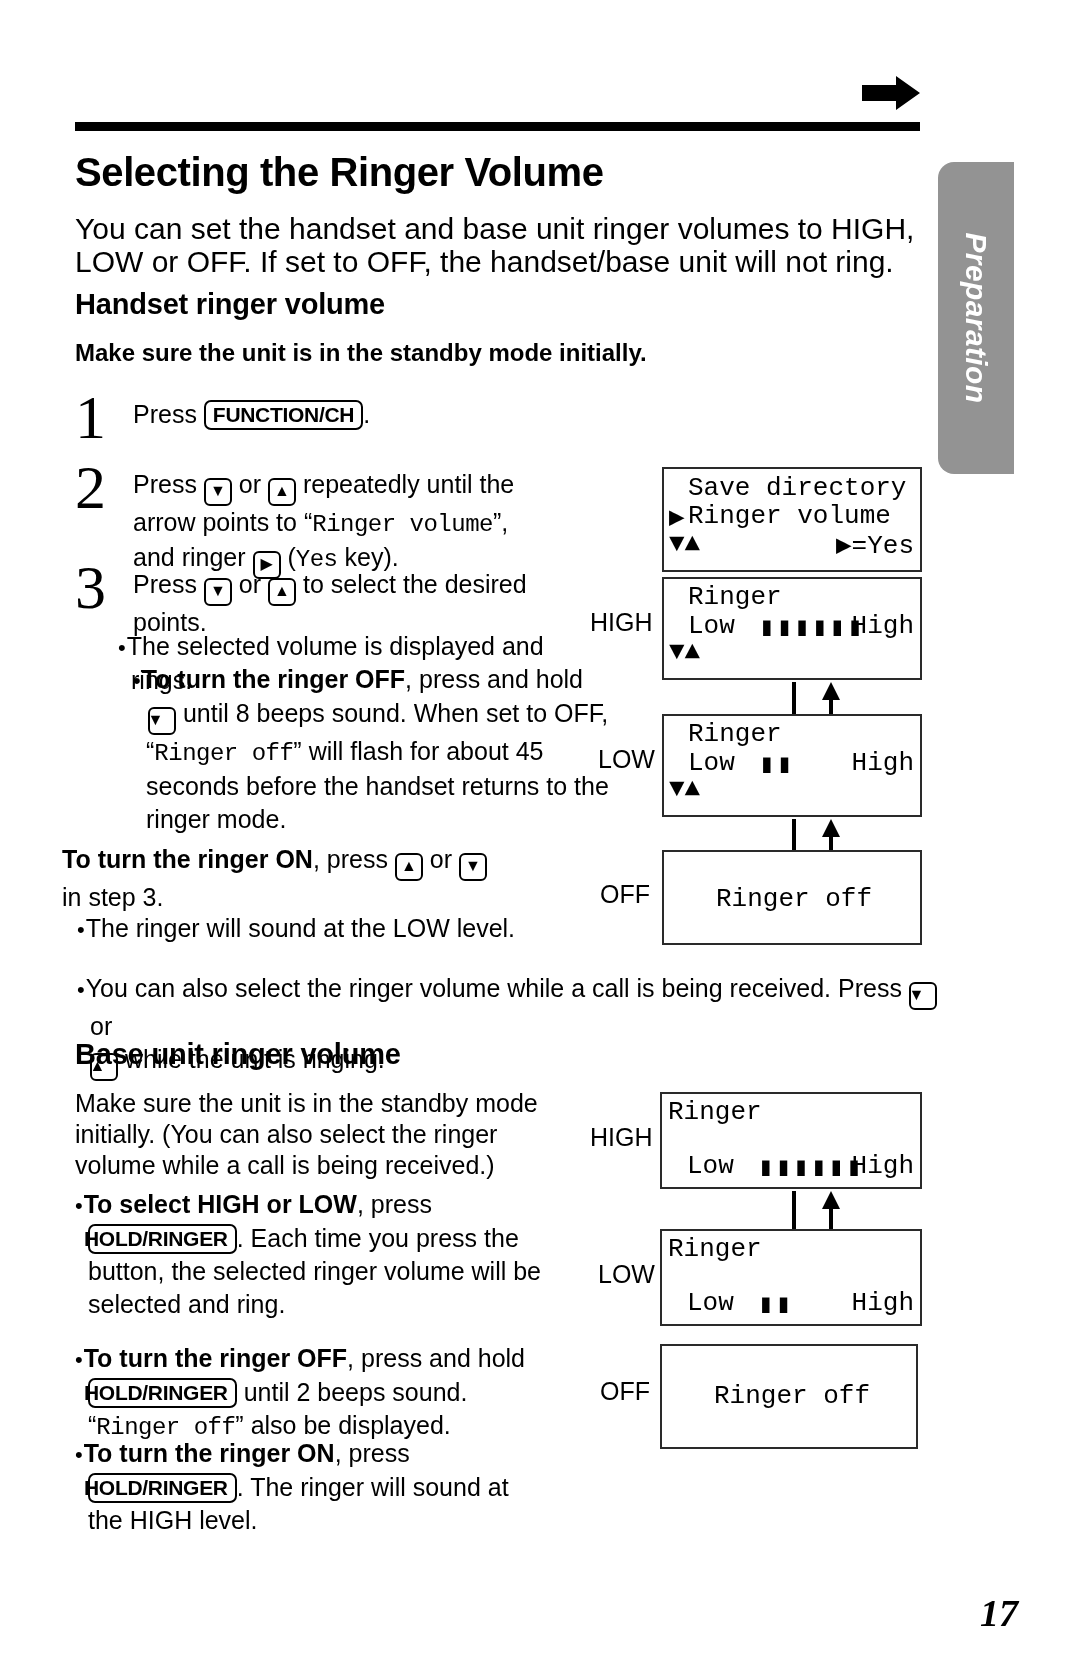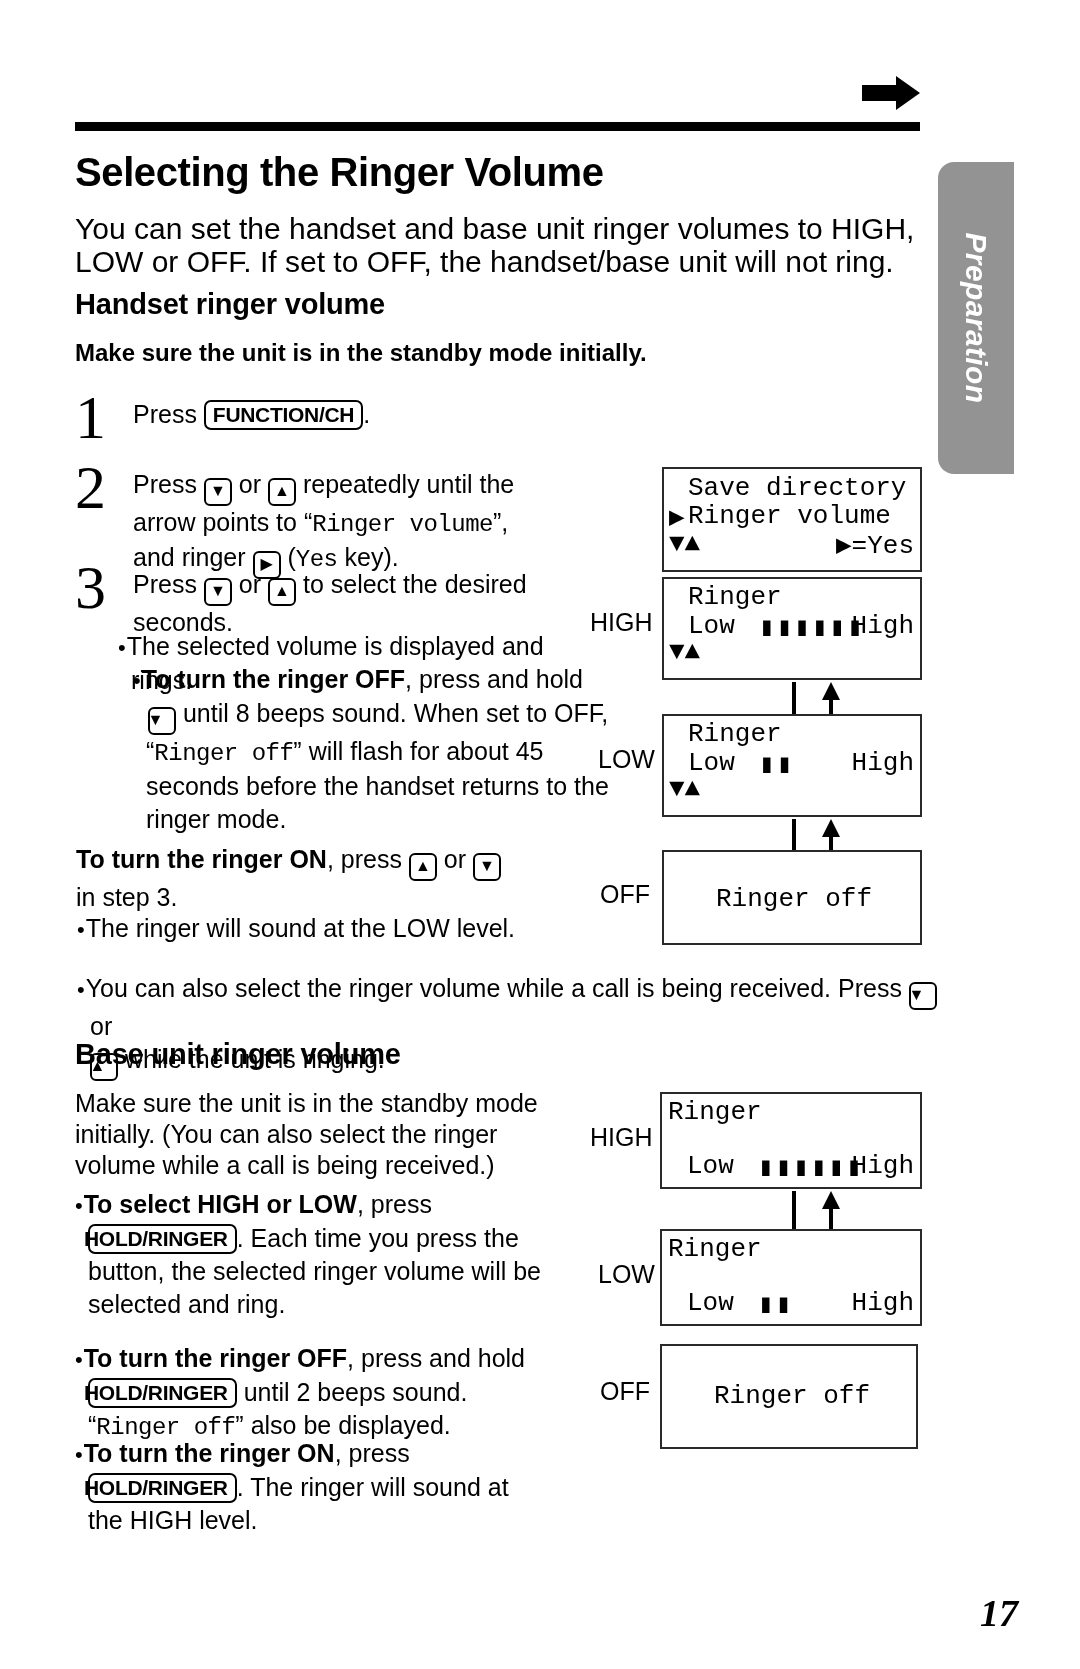--- a/index.html
+++ b/index.html
@@ -233,37 +233,37 @@
       <span>Press </span><span class="keyarrow">▼</span><span> or </span><span class="keyarrow">▲</span><span> repeatedly until the</span><br>
       <span>arrow points to “</span><span class="mono">Ringer volume</span><span>”,</span><br>
       <span>and ringer </span><span class="keyarrow">▶</span><span> (</span><span class="mono">Yes</span><span> key).</span>
     </div>
   </div>
 
   <div class="step" style="top:568px;">
     <div class="step-num">3</div>
     <div class="step-body">
       <span>Press </span><span class="keyarrow">▼</span><span> or </span><span class="keyarrow">▲</span><span> to select the desired</span><br>
-      <span>seconds.</span>
+      <span>points.</span>
     </div>
   </div>
 
   <div class="bul hang" style="left:118px; top:630px; width:480px;">
     <span class="dot"></span><span>The selected volume is displayed and rings.</span>
   </div>
 
   <div class="bul hang" style="left:133px; top:663px; width:505px;">
     <span class="dot"></span><b>To turn the ringer OFF</b><span>, press and hold</span><br>
     <span style="padding-left:2px;"><span class="keyarrow">▼</span><span> until 8 beeps sound. When set to OFF,</span></span><br>
     <span>“</span><span class="mono">Ringer off</span><span>”</span><span> will flash for about 45</span><br>
     <span>seconds before the handset returns to the</span><br>
     <span>ringer mode.</span>
   </div>
 
-  <div class="bul" style="left:76px; top:843px; width:560px;">
+  <div class="bul" style="left:62px; top:843px; width:560px;">
     <b style="font-size:25px;">To turn the ringer ON</b><span>, press </span><span class="keyarrow">▲</span><span> or </span><span class="keyarrow">▼</span><br>
     <span>in step 3.</span>
   </div>
 
   <div class="bul hang" style="left:77px; top:972px; width:850px;">
     <span class="dot"></span><span>You can also select the ringer volume while a call is being received. Press </span><span class="keyarrow">▼</span><span> or</span><br>
     <span class="keyarrow">▲</span><span> while the unit is ringing.</span>
   </div>
 
   <div class="bul hang" style="left:77px; top:912px; width:540px;">

